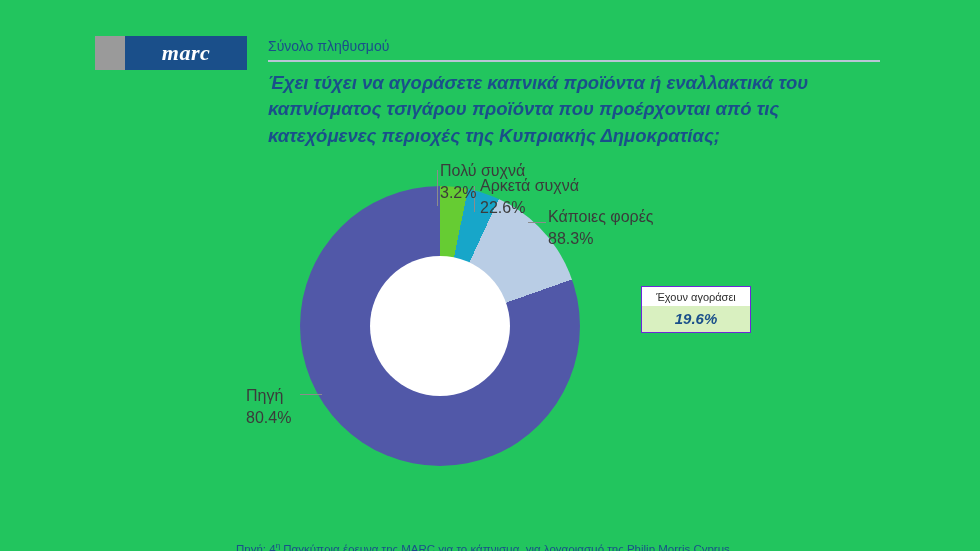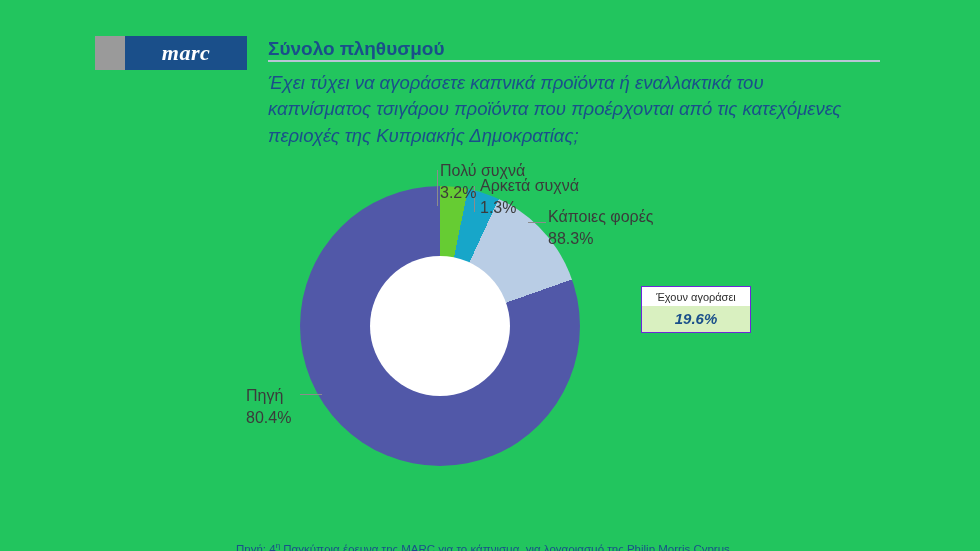--- a/index.html
+++ b/index.html
@@ -50,39 +50,39 @@
     font-style: italic;
     font-weight: bold;
     font-size: 22px;
     letter-spacing: 0.5px;
   }
 
   .kicker {
     position: absolute;
     left: 268px;
     top: 38px;
-    font-size: 19px;
-    font-weight: bold;
+    font-size: 14px;
+    font-weight: normal;
     color: #1a4f8a;
   }
   .header-rule {
     position: absolute;
     left: 268px;
     top: 60px;
     width: 612px;
     height: 2px;
     background: #b9c6d6;
   }
   .title {
     position: absolute;
     left: 268px;
     top: 70px;
     width: 600px;
     font-size: 18.5px;
-    font-weight: normal;
+    font-weight: bold;
     font-style: italic;
     color: #1a4f8a;
     line-height: 1.42;
   }
 
   
   .chart-area {
     position: absolute;
     left: 300px;
     top: 186px;
@@ -189,21 +189,21 @@
   <div class="leader" style="left:528px; top:222px; width:18px; height:1px;"></div>
   <div class="leader" style="left:300px; top:394px; width:22px; height:1px;"></div>
 
   <div class="lbl lbl-very-often">
     <span>Πολύ συχνά</span>
     <span class="val">3.2%</span>
   </div>
 
   <div class="lbl lbl-quite-often">
     <span>Αρκετά συχνά</span>
-    <span class="val">1.3%</span>
+    <span class="val">22.6%</span>
   </div>
 
   <div class="lbl lbl-sometimes">
     <span>Κάποιες φορές</span>
     <span class="val">88.3%</span>
   </div>
 
   <div class="lbl lbl-never">
     <span>Πηγή</span>
     <span class="val">80.4%</span>

